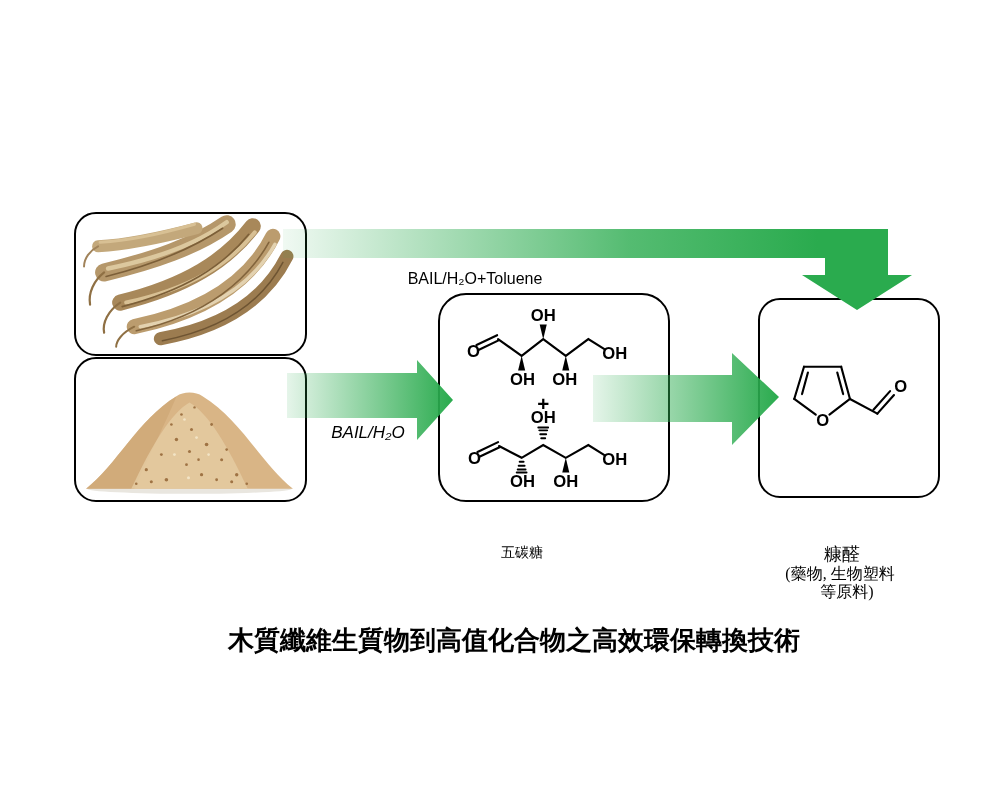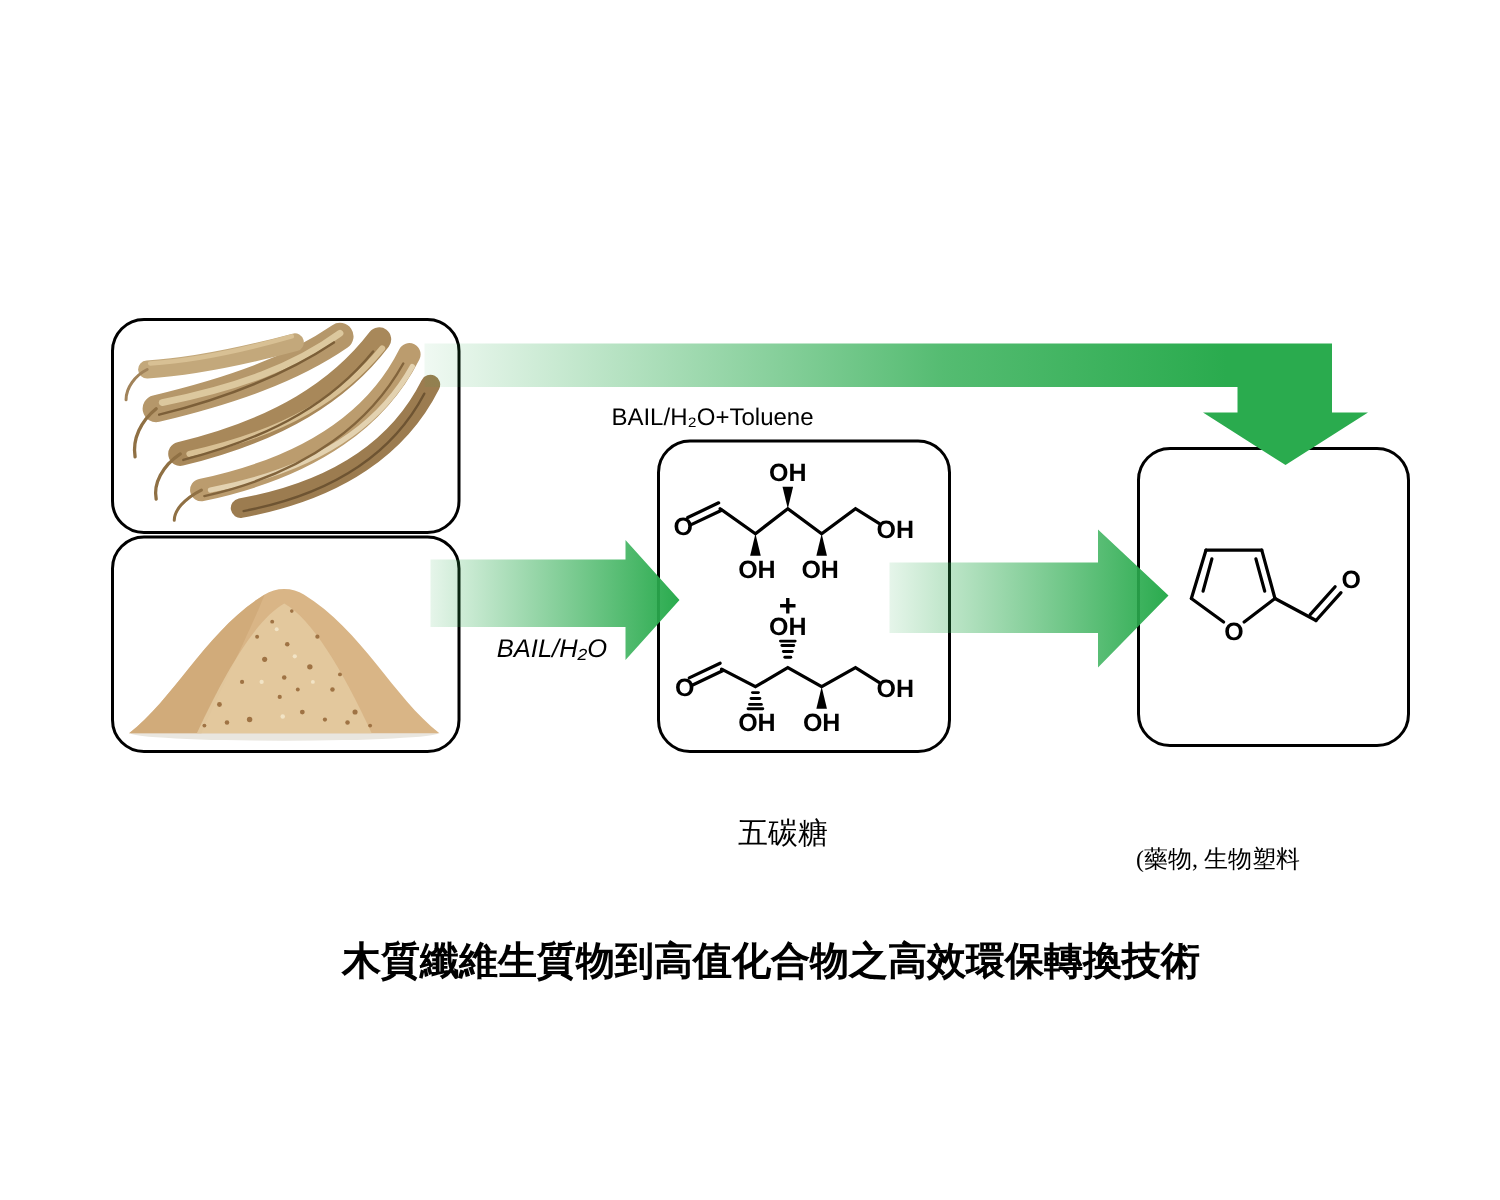--- a/index.html
+++ b/index.html
@@ -79,21 +79,21 @@
       <g fill="#f2e4c6">
         <circle cx="108" cy="60" r="1.3"></circle>
           <circle cx="120" cy="78" r="1.4"></circle>
           <circle cx="98" cy="95" r="1.4"></circle>
         <circle cx="132" cy="95" r="1.3"></circle>
           <circle cx="112" cy="118" r="1.5"></circle>
       </g>
     </svg>
   </div>
 
-  <div class="box" style="left:438px;top:293px;width:196px;height:209px;">
+  <div class="box" style="left:438px;top:293px;width:232px;height:209px;border-radius:28px;">
     <svg viewBox="0 0 192 209">
 
       <g>
         <line class="bond" x1="19" y1="56" x2="40" y2="46"></line>
         <line class="bond" x1="17" y1="51" x2="38" y2="41"></line>
         <polyline class="bond" points="39,45 63,62 85,45 108,62 131,45 147,55"></polyline>
         <polygon class="wedge" points="85,45 81.4,30 88.6,30"></polygon>
         <polygon class="wedge" points="63,62 59.4,77 66.6,77"></polygon>
         <polygon class="wedge" points="108,62 104.4,77 111.6,77"></polygon>
         <text class="atom" x="85" y="26">OH</text>
@@ -178,19 +178,21 @@
     <defs>
       <linearGradient id="g2" x1="0" y1="0" x2="1" y2="0">
         <stop offset="0" stop-color="#2aab4e" stop-opacity="0.12"></stop>
         <stop offset="1" stop-color="#2aab4e" stop-opacity="1"></stop>
       </linearGradient>
     </defs>
     <polygon fill="url(#g2)" points="3,25 142,25 142,3 189,47 142,95 142,72 3,72"></polygon>
   </svg>
 
 
-  <div class="abs cjk" style="left:422px;top:510px;width:200px;font-size:20px;">五碳糖</div>
+  <div class="abs cjk" style="left:422px;top:510px;width:200px;font-size:14px;">五碳糖</div>
 
-  <div class="abs cjk" style="left:712px;top:530px;width:200px;font-size:16px;">(藥物, 生物塑料</div>
+  <div class="abs cjk" style="left:742px;top:509px;width:200px;font-size:18px;">糠醛</div>
+  <div class="abs cjk" style="left:740px;top:530px;width:200px;font-size:16px;">(藥物, 生物塑料</div>
+  <div class="abs cjk" style="left:747px;top:548px;width:200px;font-size:16px;">等原料)</div>
 
   <div class="abs cjk" style="left:14px;top:591px;width:1000px;font-size:26px;font-weight:bold;">木質纖維生質物到高值化合物之高效環保轉換技術</div>
 
 </div>
 
 </body></html>

